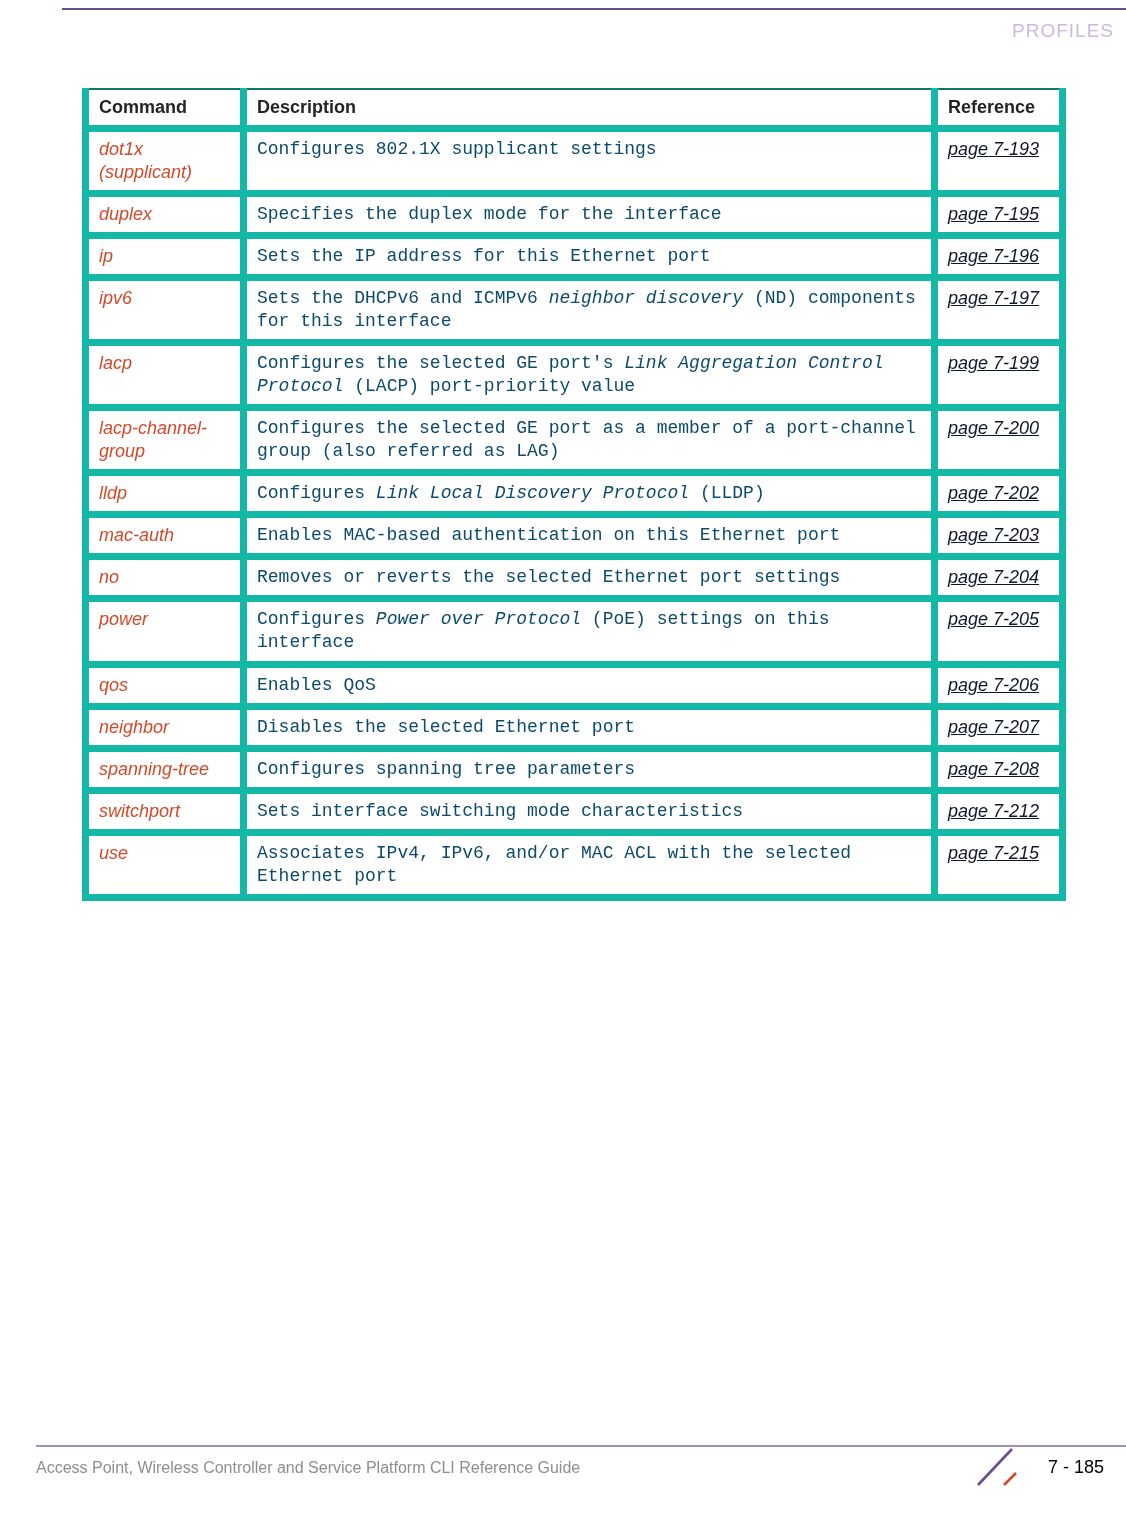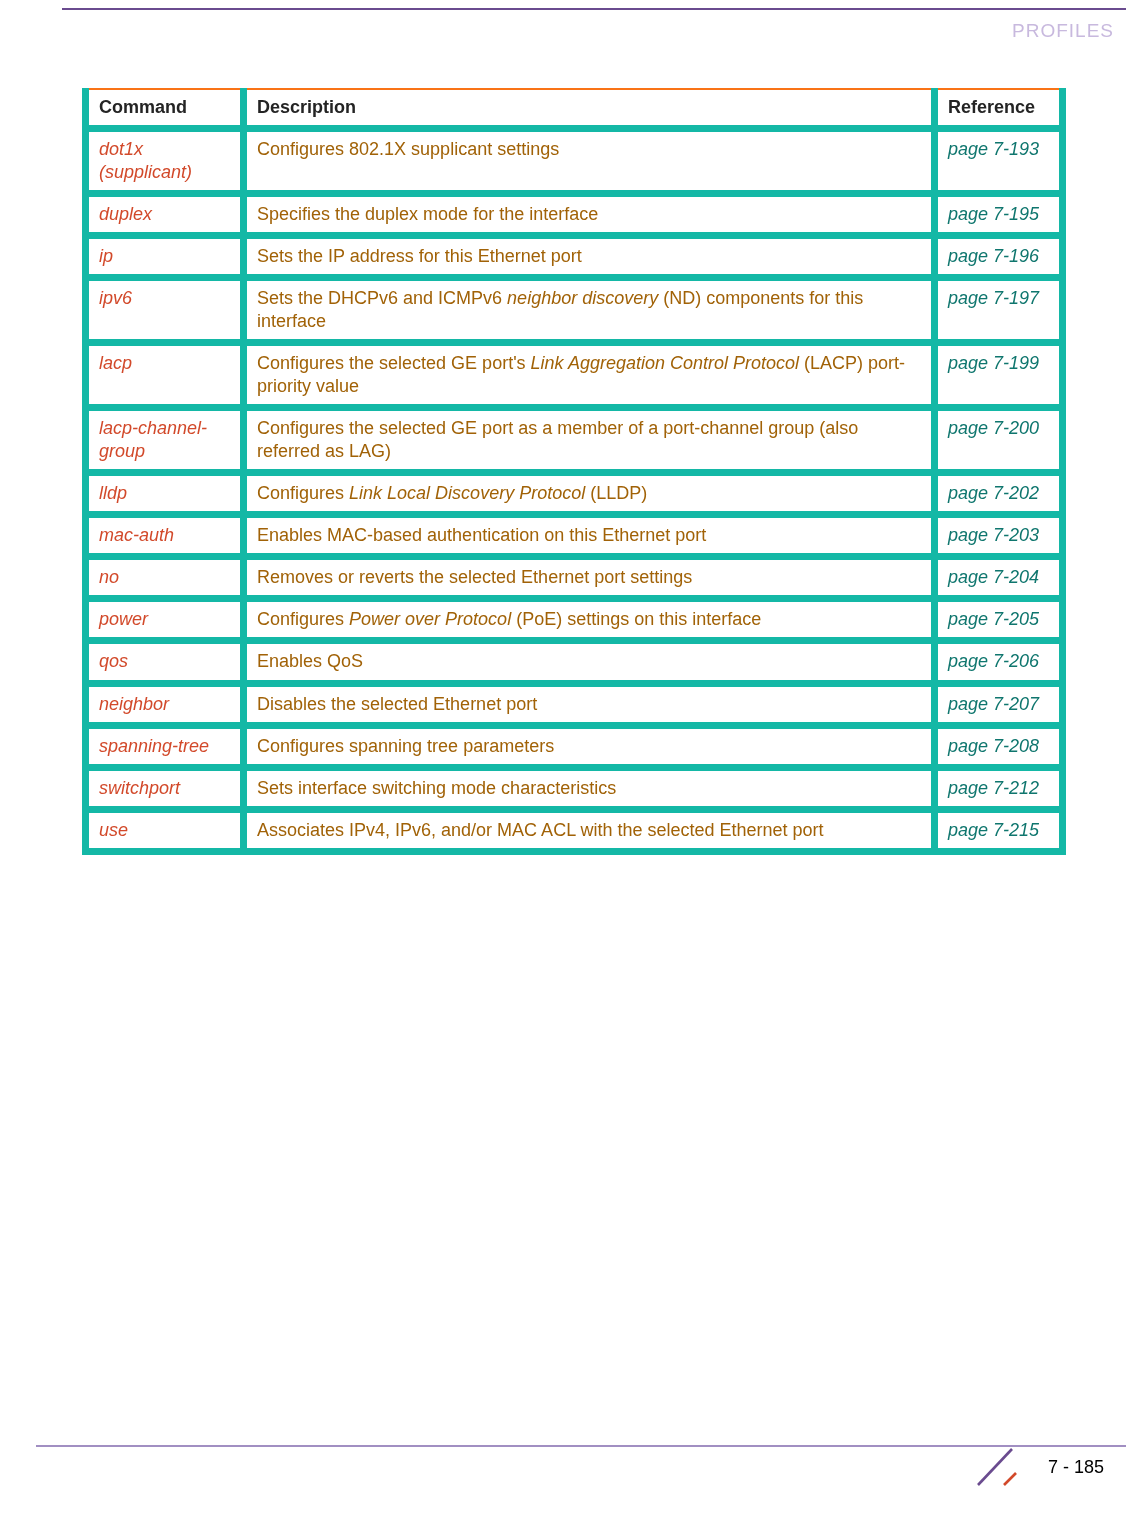--- a/index.html
+++ b/index.html
@@ -49,38 +49,40 @@
     padding: 6px 10px 6px 10px;
     vertical-align: top;
     font-size: 18px;
     line-height: 1.28;
   }
   table.cmd th {
     text-align: left;
     font-weight: 700;
     color: #242424;
     background: #fff;
-    border-top: 2px solid #f97316;
+    border-top: 2px solid #0f766e;
   }
   table.cmd thead tr th:first-child,
   table.cmd tbody tr td:first-child { width: 158px; }
   table.cmd thead tr th:last-child,
   table.cmd tbody tr td:last-child { width: 128px; }
   .cmd-link {
     font-style: italic;
     color: #d2492a;
   }
   .ref-link {
     font-style: italic;
-    color: #0f766e;
+    color: #0f172a;
     white-space: nowrap;
+    text-decoration: underline;
   }
   .desc {
-    color: #a16207;
+    color: #0c4a6e;
     font-weight: 400;
+    font-family: Liberation Mono, monospace;
   }
   .desc .it { font-style: italic; }
   .footer {
     position: absolute;
     left: 36px;
     right: 0;
     bottom: 24px;
     height: 46px;
     border-top: 2px solid #a18fc2;
   }
@@ -197,20 +199,21 @@
           <tr>
             <td><span class="cmd-link">use</span></td>
             <td class="desc"><span>Associates IPv4, IPv6, and/or MAC ACL with the selected Ethernet port</span></td>
             <td><span class="ref-link">page 7-215</span></td>
           </tr>
         </tbody>
     </table>
   </div>
 
   <div class="footer">
+    <div class="footer-text">Access Point, Wireless Controller and Service Platform CLI Reference Guide</div>
     <div class="slash">
       <svg width="46" height="46" viewBox="0 0 46 46">
         <line x1="6" y1="42" x2="40" y2="6" stroke="#6a4b8f" stroke-width="2.6"></line>
         <line x1="32" y1="42" x2="44" y2="30" stroke="#d2492a" stroke-width="2.6"></line>
       </svg>
     </div>
     <div class="page-num">7 - 185</div>
   </div>
 </div>
 

